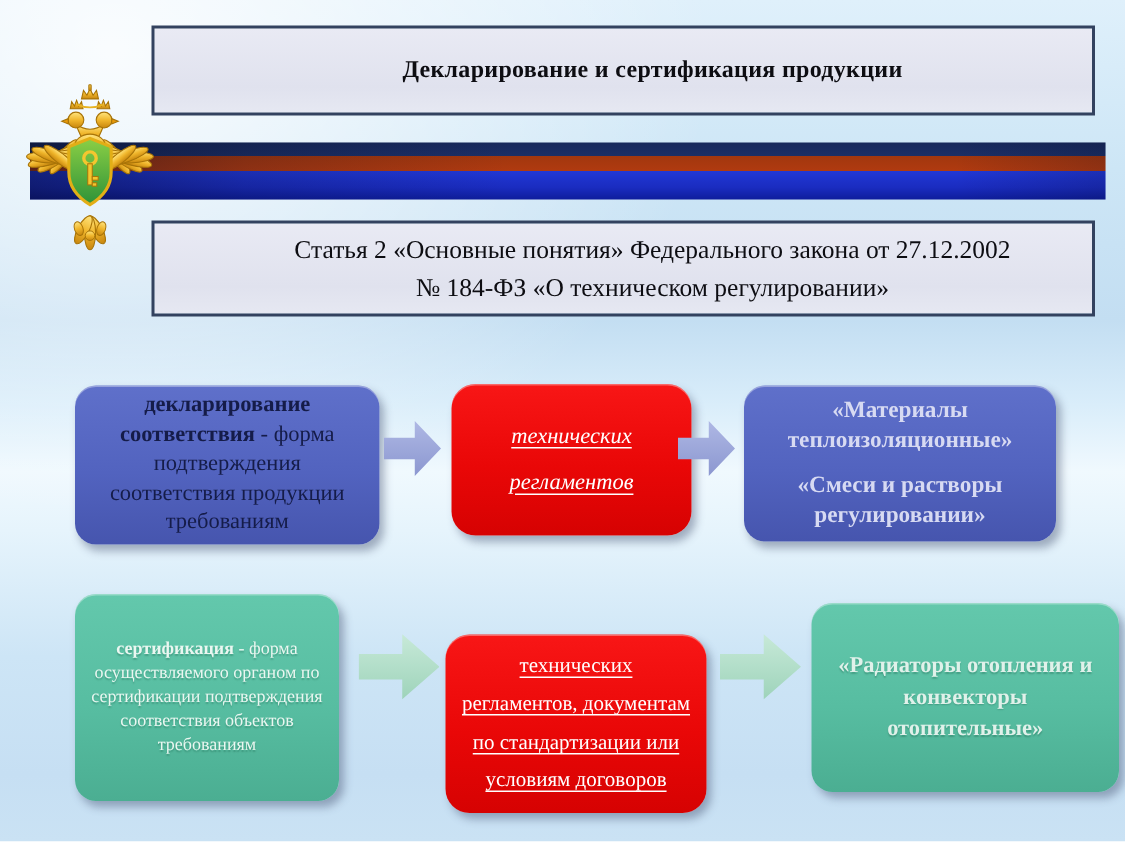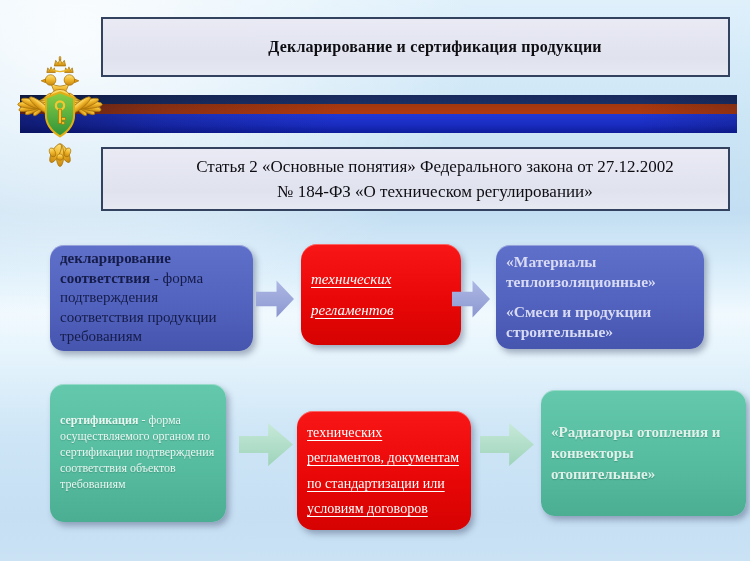--- a/index.html
+++ b/index.html
@@ -26,22 +26,23 @@
     position:absolute; left:20px; top:95px; width:717px; height:38px;
     background:
       linear-gradient(90deg, rgba(5,10,35,.5) 0%, rgba(5,10,35,.2) 20%, rgba(5,10,35,0) 45%, rgba(5,10,35,0) 86%, rgba(5,10,35,.18) 100%),
       linear-gradient(180deg,#18295c 0px,#1b2f66 9px,#a2370e 9px,#b03a10 19px,#2138d6 19px,#1a2cc0 30px,#0e1d9c 38px);
   }
   .emblem{ position:absolute; left:13px; top:54px; width:94px; height:116px; z-index:3;}
   
   .fbox{
     position:absolute; box-sizing:border-box; border-radius:14px;
     display:flex; flex-direction:column; align-items:center; justify-content:center;
-    padding:6px 10px;
+    text-align:center; padding:6px 10px;
     box-shadow: 3px 4px 6px rgba(70,85,115,.45), inset 0 1px 0 rgba(255,255,255,.35);
+    margin-top: 12px;
   }
   .blue{ background:linear-gradient(180deg,#5f70ca 0%,#5263bf 55%,#4655ae 100%); }
   .teal{ background:linear-gradient(180deg,#63c8ac 0%,#57bda1 55%,#4bae92 100%); }
   .red { background:linear-gradient(180deg,#f81616 0%,#e90707 55%,#d60202 100%); border-radius:16px;}
   .b1{ left:50px;  top:245px; width:203px; height:106px; color:#151c49; font-size:15px; line-height:1.3;}
   .b2{ left:496px; top:245px; width:208px; height:104px; color:#d7daf2; font-weight:bold; font-size:15.5px; line-height:1.3;}
   .t1{ left:50px;  top:384px; width:176px; height:138px; color:#eaf7f1; font-size:12px; line-height:1.32; text-shadow:0 1px 1px rgba(0,60,40,.25);}
   .t2{ left:541px; top:390px; width:205px; height:126px; color:#e0f1ea; font-weight:bold; font-size:15px; line-height:1.4; text-shadow:0 1px 1px rgba(0,60,40,.25);}
   .r1{ left:301px; top:244px; width:160px; height:101px; color:#fff; font-style:italic; font-size:15px; line-height:2.05;}
   .r2{ left:297px; top:411px; width:174px; height:119px; color:#fff; font-size:14px; line-height:1.8;}
@@ -149,21 +150,21 @@
   <div class="arrow blue-a a1"></div>
 
   <div class="fbox red r1">
     <span class="u">технических регламентов</span>
   </div>
 
   <div class="arrow blue-a a2"></div>
 
   <div class="fbox blue b2">
     <div class="para">«Материалы теплоизоляционные»</div>
-    <div class="para">«Смеси и продукции строительные»</div>
+    <div class="para">«Смеси и растворы регулировании»</div>
   </div>
 
   <div class="fbox teal t1">
     <div>
       <span class="lead">сертификация</span><span> - форма осуществляемого органом по сертификации подтверждения соответствия объектов требованиям</span>
     </div>
   </div>
 
   <div class="arrow green-a a3"></div>
 

